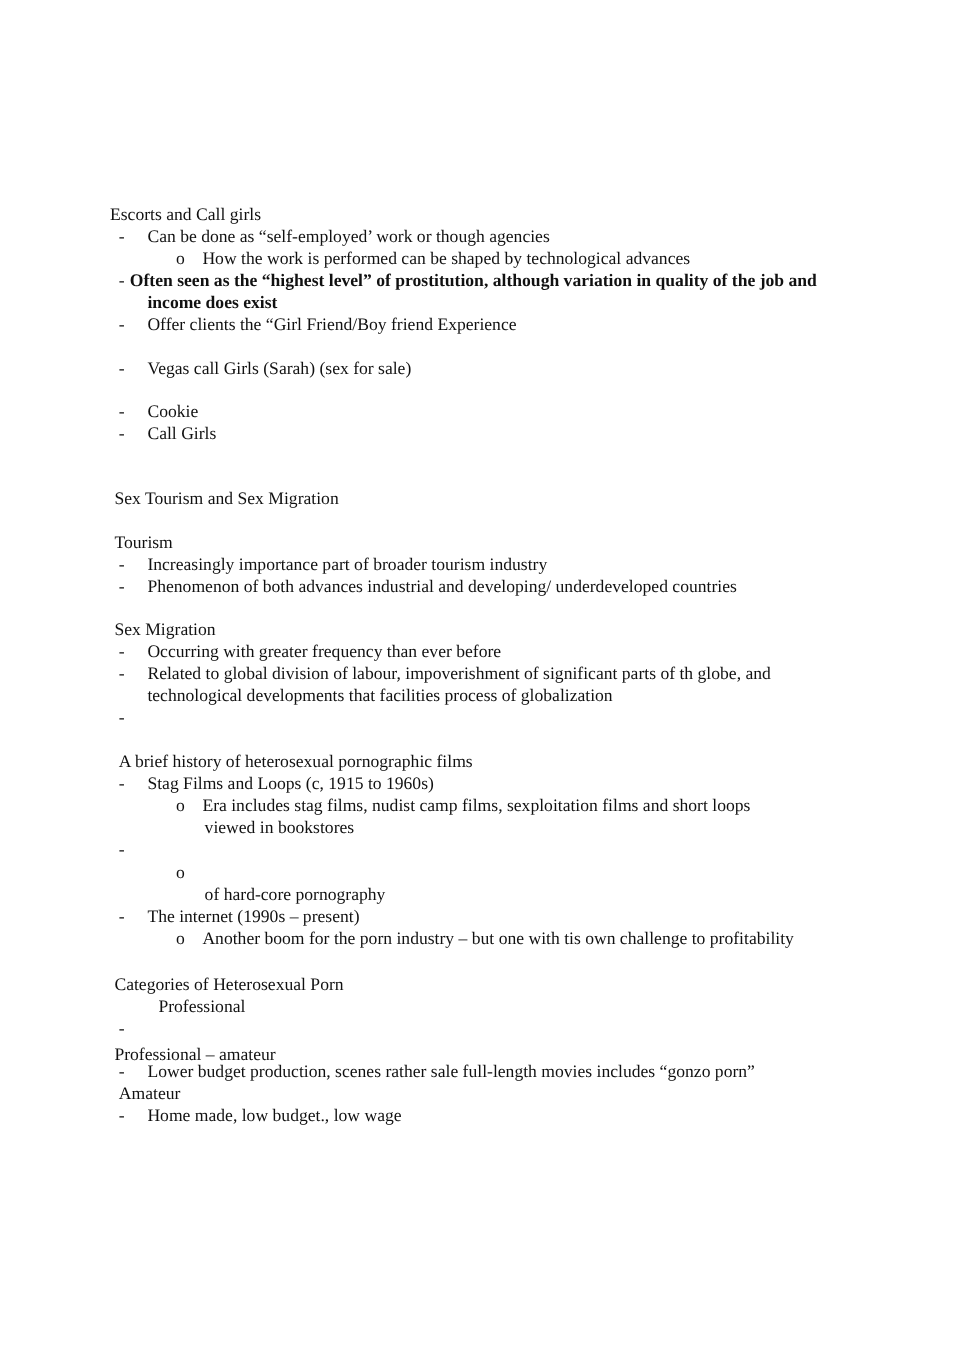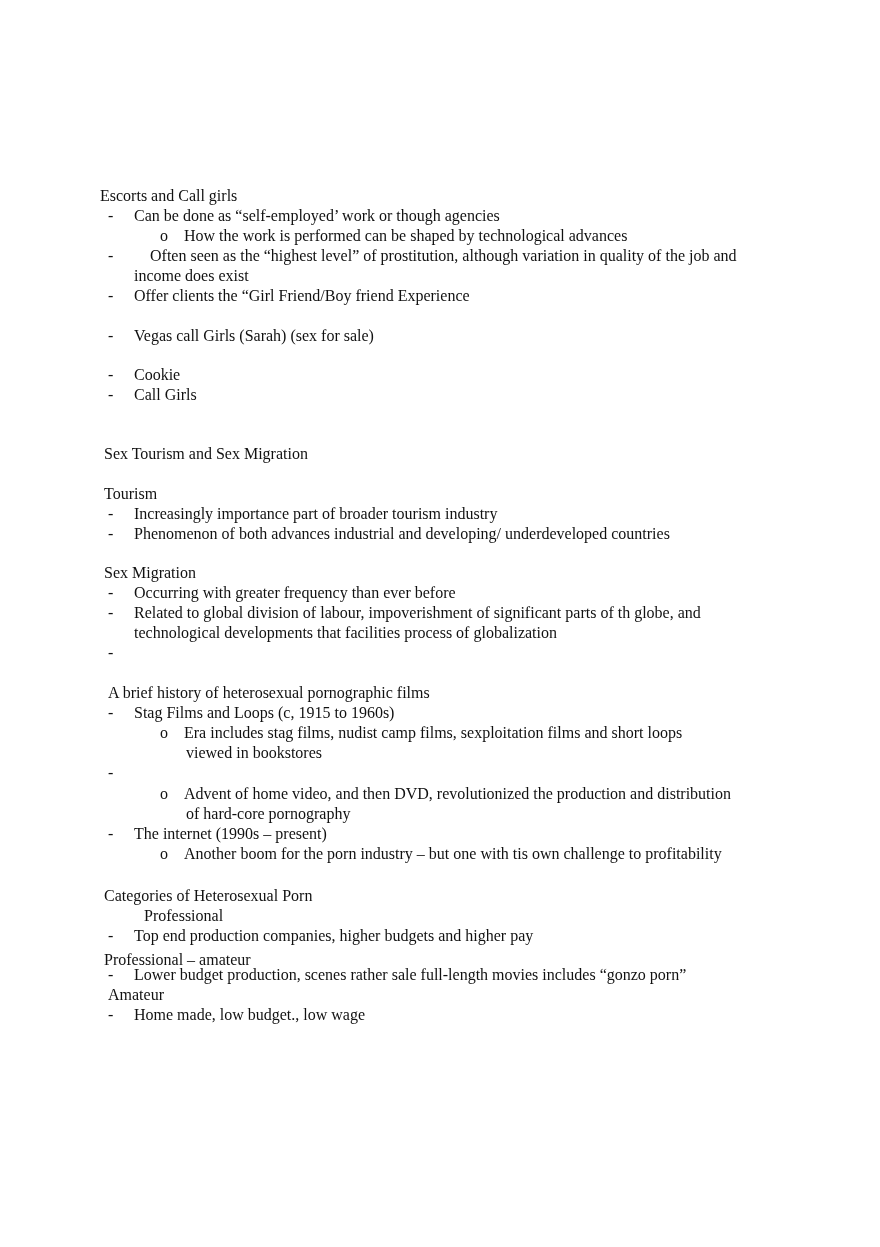--- a/index.html
+++ b/index.html
@@ -20,22 +20,22 @@
 
   <div class="ln" style="left:100px;top:186px;">Escorts and Call girls</div>
 
   <div class="ln dash" style="left:108px;top:206px;">-</div>
   <div class="ln" style="left:134px;top:206px;">Can be done as “self-employed’ work or though agencies</div>
 
   <div class="ln o" style="left:160px;top:226px;">o</div>
   <div class="ln" style="left:184px;top:226px;">How the work is performed can be shaped by technological advances</div>
 
   <div class="ln dash" style="left:108px;top:246px;">-</div>
-  <div class="ln" style="left:150px;top:246px;">Often seen as the “highest level” of prostitution, although variation in quality of the job and</div>
-  <div class="ln" style="left:134px;top:266px;">income does exist</div>
+  <div class="ln" style="left:118px;top:246px;font-weight:bold;">Often seen as the “highest level” of prostitution, although variation in quality of the job and</div>
+  <div class="ln" style="left:134px;top:266px;font-weight:bold;">income does exist</div>
 
   <div class="ln dash" style="left:108px;top:286px;">-</div>
   <div class="ln" style="left:134px;top:286px;">Offer clients the “Girl Friend/Boy friend Experience</div>
 
   <div class="ln dash" style="left:108px;top:326px;">-</div>
   <div class="ln" style="left:134px;top:326px;">Vegas call Girls (Sarah) (sex for sale)</div>
 
   <div class="ln dash" style="left:108px;top:365px;">-</div>
   <div class="ln" style="left:134px;top:365px;">Cookie</div>
 
@@ -61,33 +61,31 @@
   <div class="ln" style="left:108px;top:683px;">A brief history of heterosexual pornographic films</div>
 
   <div class="ln dash" style="left:108px;top:703px;">-</div>
   <div class="ln" style="left:134px;top:703px;">Stag Films and Loops (c, 1915 to 1960s)</div>
   <div class="ln o" style="left:160px;top:723px;">o</div>
   <div class="ln" style="left:184px;top:723px;">Era includes stag films, nudist camp films, sexploitation films and short loops</div>
   <div class="ln" style="left:186px;top:743px;">viewed in bookstores</div>
 
   <div class="ln dash" style="left:108px;top:763px;">-</div>
   <div class="ln o" style="left:160px;top:784px;">o</div>
-  <div class="ln" style="left:184px;top:784px;">Advent of home video, and then DVD, revolutionized the production and distribution</div>
   <div class="ln" style="left:186px;top:804px;">of hard-core pornography</div>
 
   <div class="ln dash" style="left:108px;top:824px;">-</div>
   <div class="ln" style="left:134px;top:824px;">The internet (1990s – present)</div>
   <div class="ln o" style="left:160px;top:844px;">o</div>
   <div class="ln" style="left:184px;top:844px;">Another boom for the porn industry – but one with tis own challenge to profitability</div>
 
   <div class="ln" style="left:104px;top:886px;">Categories of Heterosexual Porn</div>
 
   <div class="ln" style="left:104px;top:906px;margin-left:40px;">Professional</div>
   <div class="ln dash" style="left:108px;top:926px;">-</div>
-  <div class="ln" style="left:134px;top:926px;">Top end production companies, higher budgets and higher pay</div>
 
   <div class="ln" style="left:104px;top:950px;">Professional – amateur</div>
   <div class="ln dash" style="left:108px;top:965px;">-</div>
   <div class="ln" style="left:134px;top:965px;">Lower budget production, scenes rather sale full-length movies includes “gonzo porn”</div>
 
   <div class="ln" style="left:108px;top:985px;">Amateur</div>
   <div class="ln dash" style="left:108px;top:1005px;">-</div>
   <div class="ln" style="left:134px;top:1005px;">Home made, low budget., low wage</div>
 
 </div>

